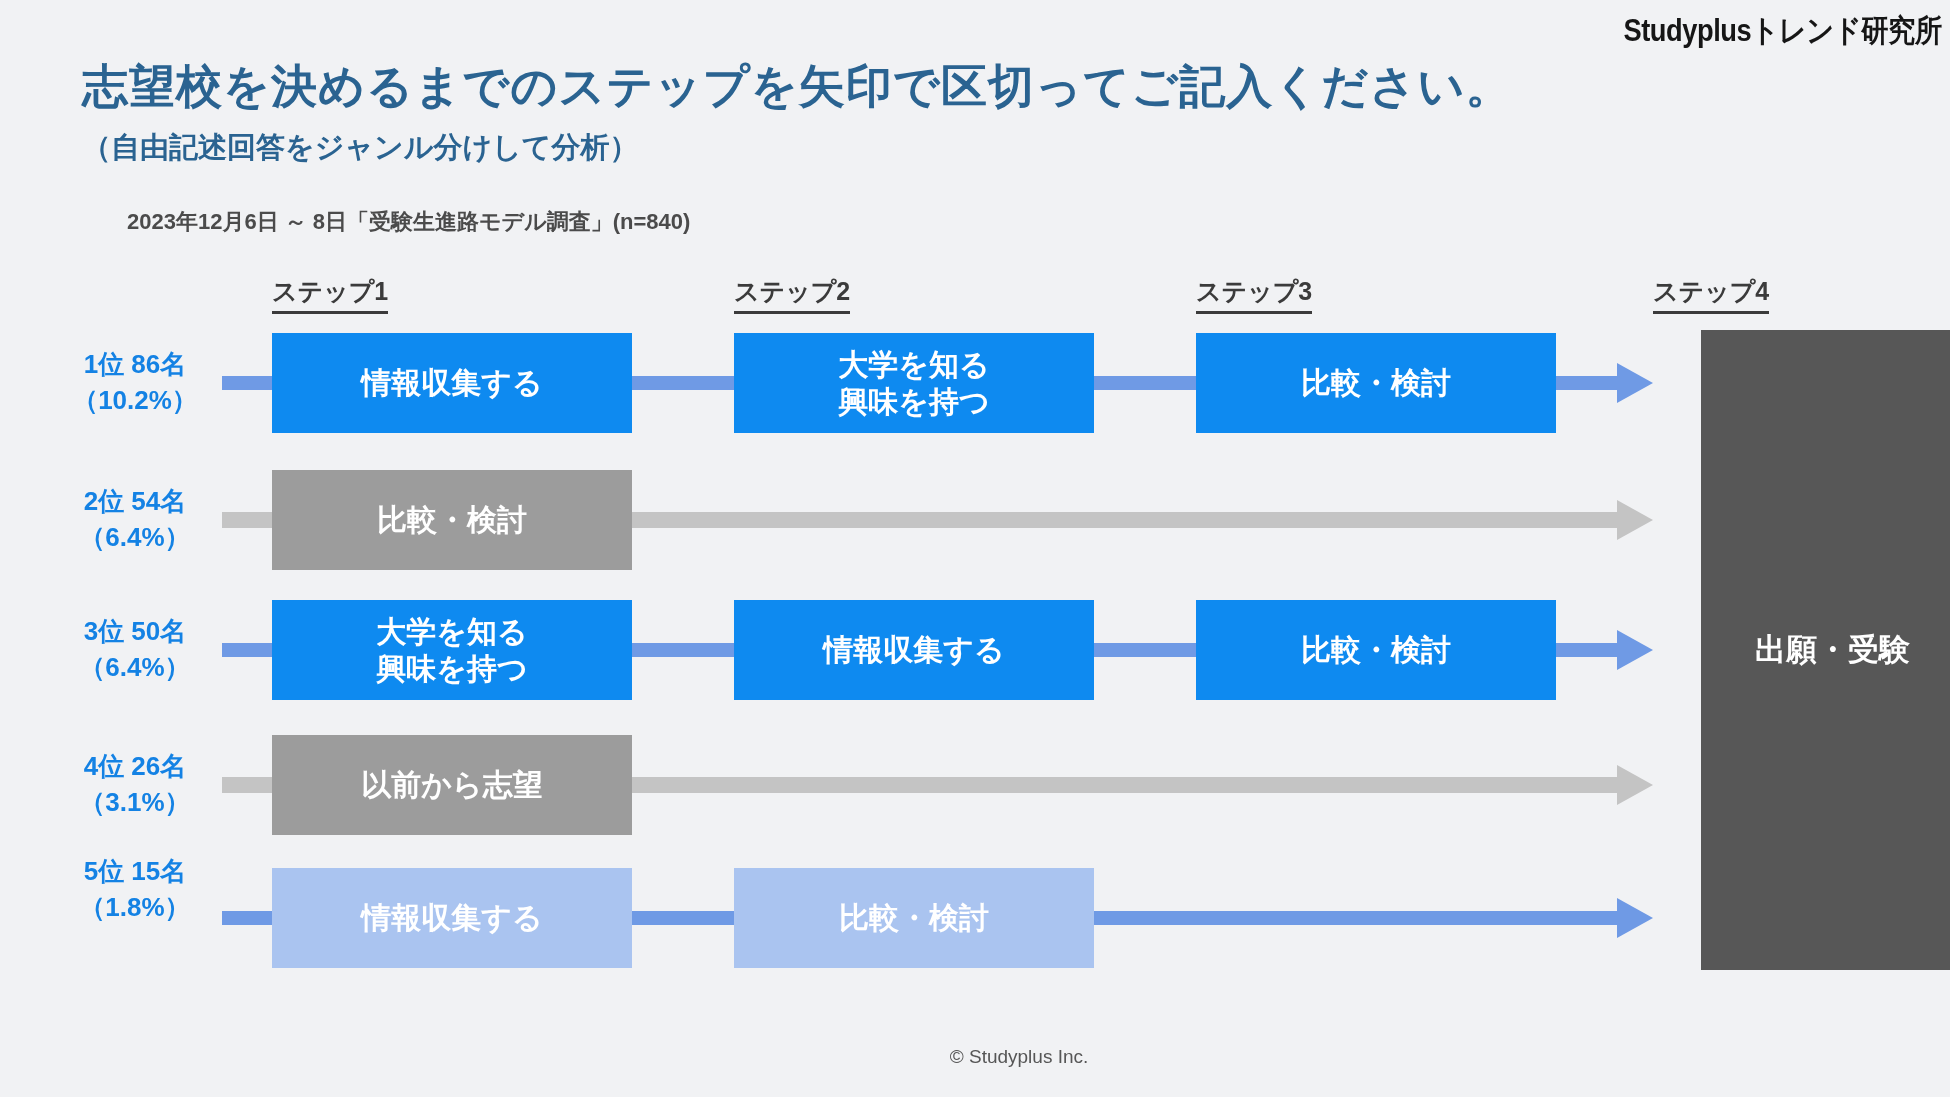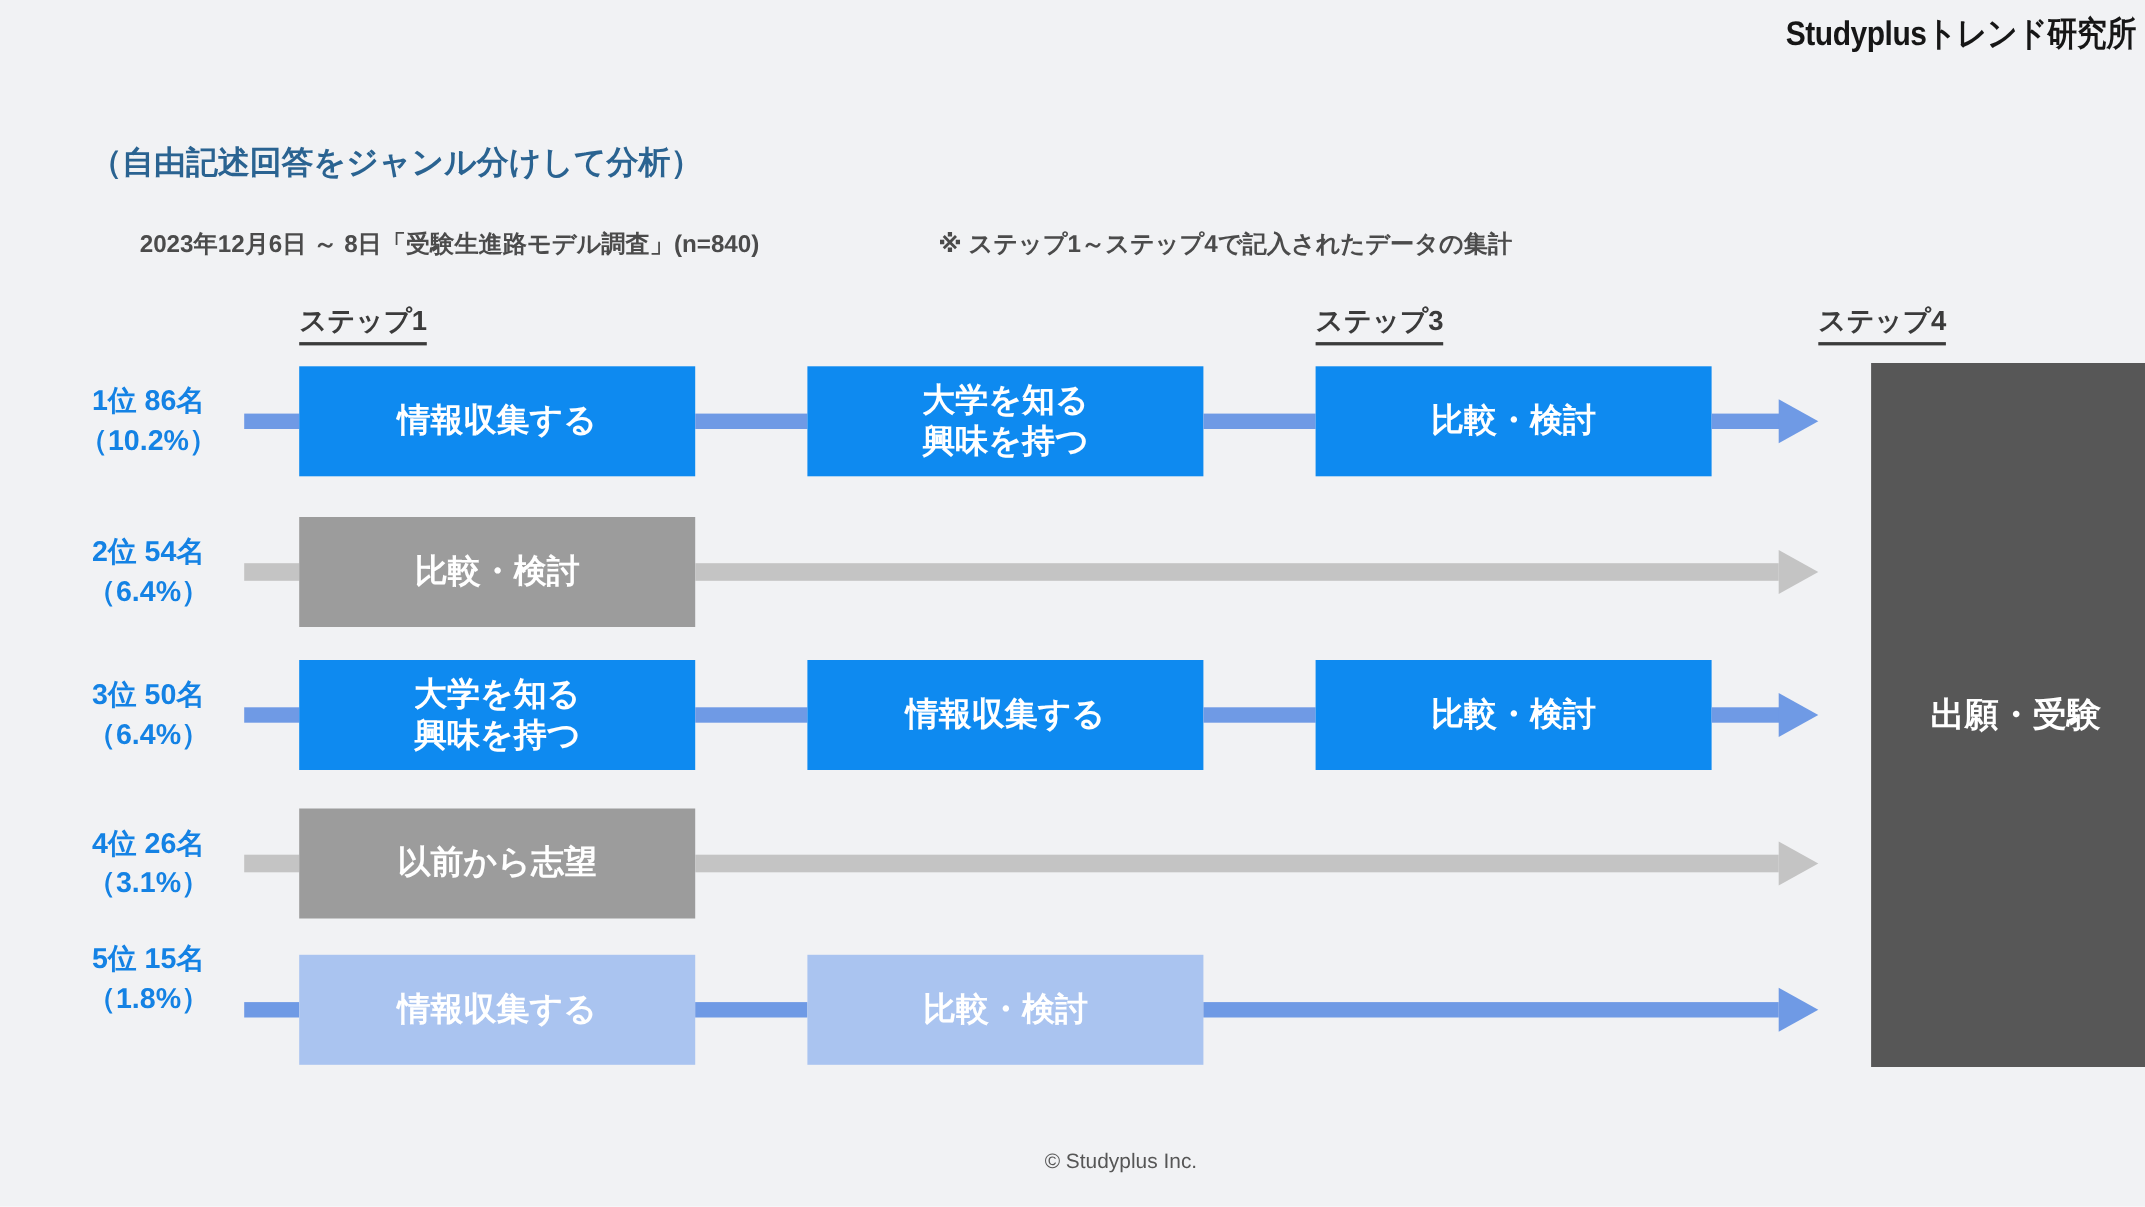--- a/index.html
+++ b/index.html
@@ -59,26 +59,27 @@
 
   .footer{position:absolute;left:0;top:1046px;width:100%;text-align:center;font-size:19px;color:#565656;padding-left:44px;}
 </style>
 </head>
 <body>
 
 <div class="slide">
 
   <div class="brand">Studyplusトレンド研究所</div>
 
+  <div class="title">志望校を決めるまでのステップを矢印で区切ってご記入ください。</div>
   <div class="subtitle">（自由記述回答をジャンル分けして分析）</div>
 
   <div class="meta survey">2023年12月6日 ～ 8日「受験生進路モデル調査」(n=840)</div>
-  <div class="meta agg">※ ステップ1～ステップ4で記入されたデータの集計</div>
 
   <div class="sh sh1"><span>ステップ1</span></div>
+  <div class="sh sh2"><span>ステップ2</span></div>
   <div class="sh sh3"><span>ステップ3</span></div>
   <div class="sh sh4"><span>ステップ4</span></div>
 
   <div class="rank lt1">
     <div>1位 86名</div>
     <div>（10.2%）</div>
   </div>
   <div class="conn blue stub ct1"></div>
   <div class="box blue c1 bt1">情報収集する</div>
   <div class="conn blue gap1 ct1"></div>

